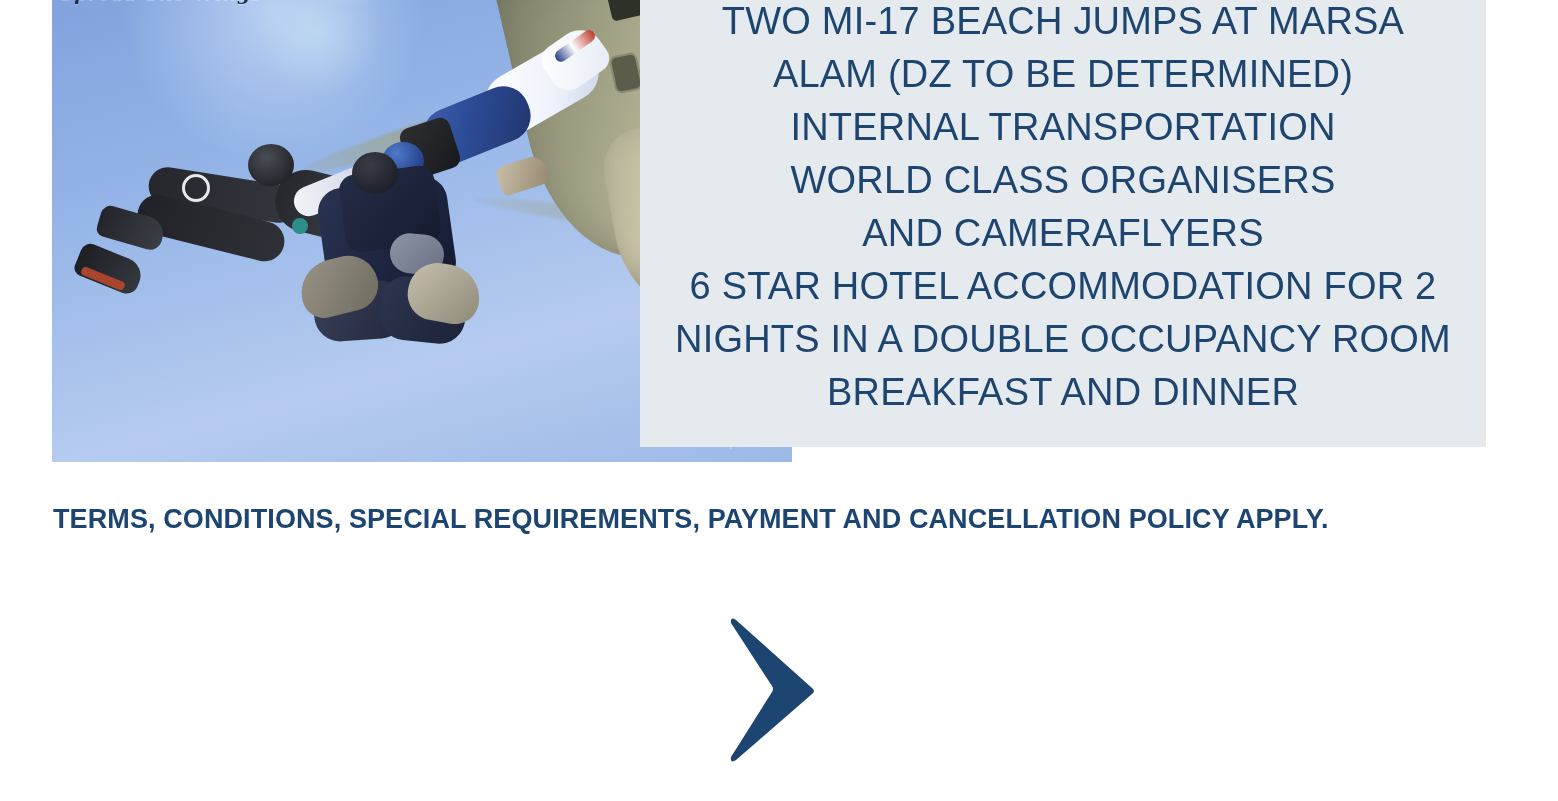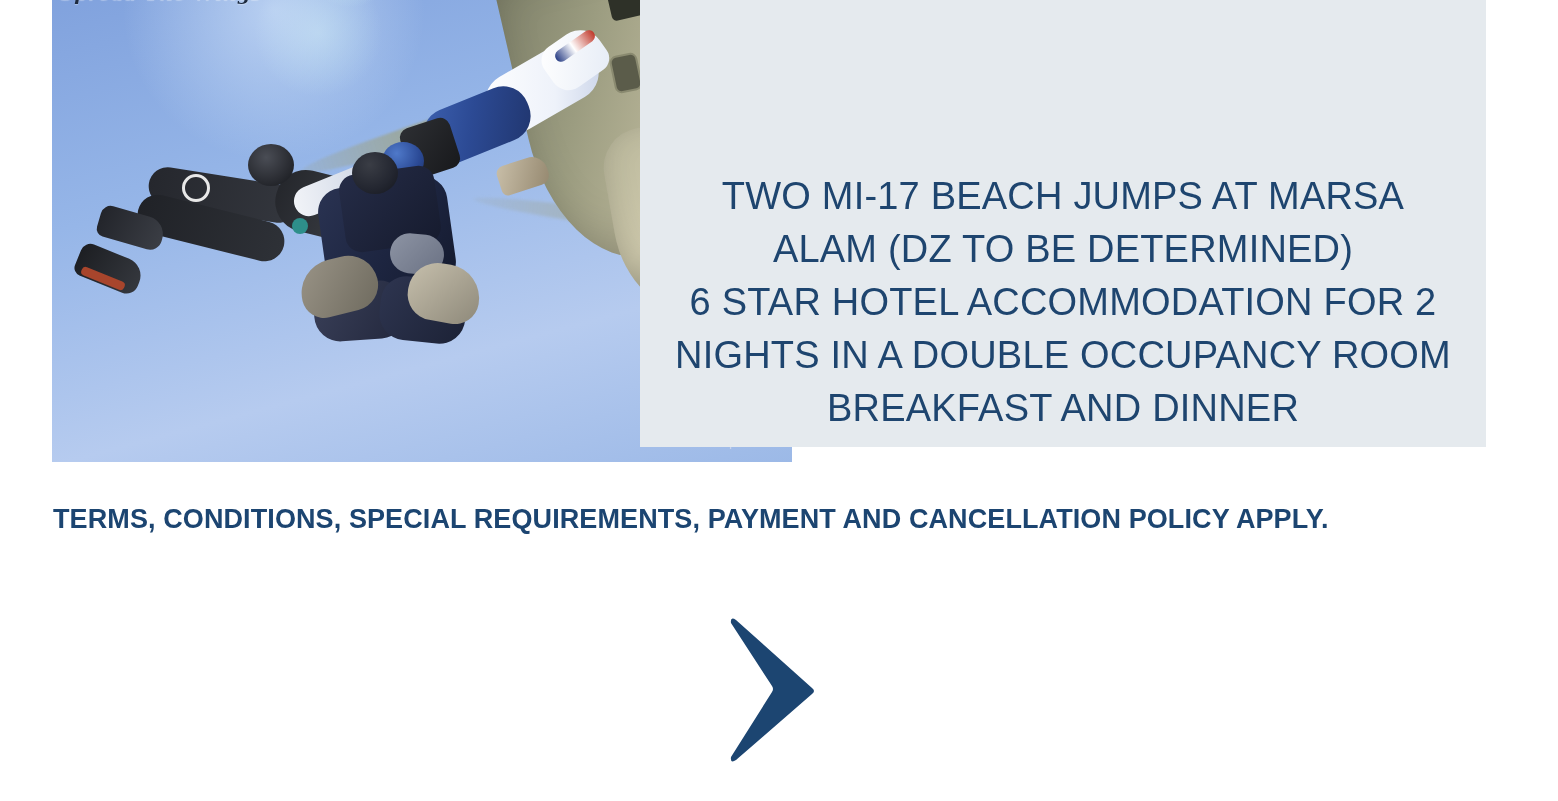--- a/index.html
+++ b/index.html
@@ -198,21 +198,21 @@
   .info-line {
     color: #1e456f;
     font-size: 38px;
     font-weight: 400;
     line-height: 53px;
     letter-spacing: .2px;
     text-align: center;
     white-space: pre-line;
     width: 100%;
   }
-  .info-line.pad-bottom { margin-bottom: 12px; }
+  .info-line.pad-bottom { margin-bottom: 28px; }
 
   
   .terms {
     position: absolute;
     left: 53px;
     top: 504px;
     color: #1c4571;
     font-size: 27px;
     font-weight: bold;
     letter-spacing: .1px;
@@ -287,20 +287,23 @@
     <div class="j-part jn-sole2"></div>
   </div>
 
   <div class="photo-logo">Spread The Wings</div>
   <div class="photo-credit">©RalphWilhelm</div>
 </div>
 
 <div class="info-panel">
   <div class="info-line">TWO MI-17 BEACH JUMPS AT MARSA
 ALAM (DZ TO BE DETERMINED)</div>
+  <div class="info-line">INTERNAL TRANSPORTATION</div>
+  <div class="info-line">WORLD CLASS ORGANISERS
+AND CAMERAFLYERS</div>
   <div class="info-line">6 STAR HOTEL ACCOMMODATION FOR 2
 NIGHTS IN A DOUBLE OCCUPANCY ROOM</div>
   <div class="info-line pad-bottom">BREAKFAST AND DINNER</div>
 </div>
 
 <div class="terms">TERMS, CONDITIONS, SPECIAL REQUIREMENTS, PAYMENT AND CANCELLATION POLICY APPLY.</div>
 
 <button class="next-arrow" aria-label="Next">
   <svg viewBox="0 0 92 156" xmlns="http://www.w3.org/2000/svg" aria-hidden="true">
     <path d="M8 8 L84 76 Q88 79 84 82 L8 148 Q2 152 3 145 L44 80 Q46 77 44 74 L3 11 Q2 4 8 8 Z" fill="#1c4571"></path>

